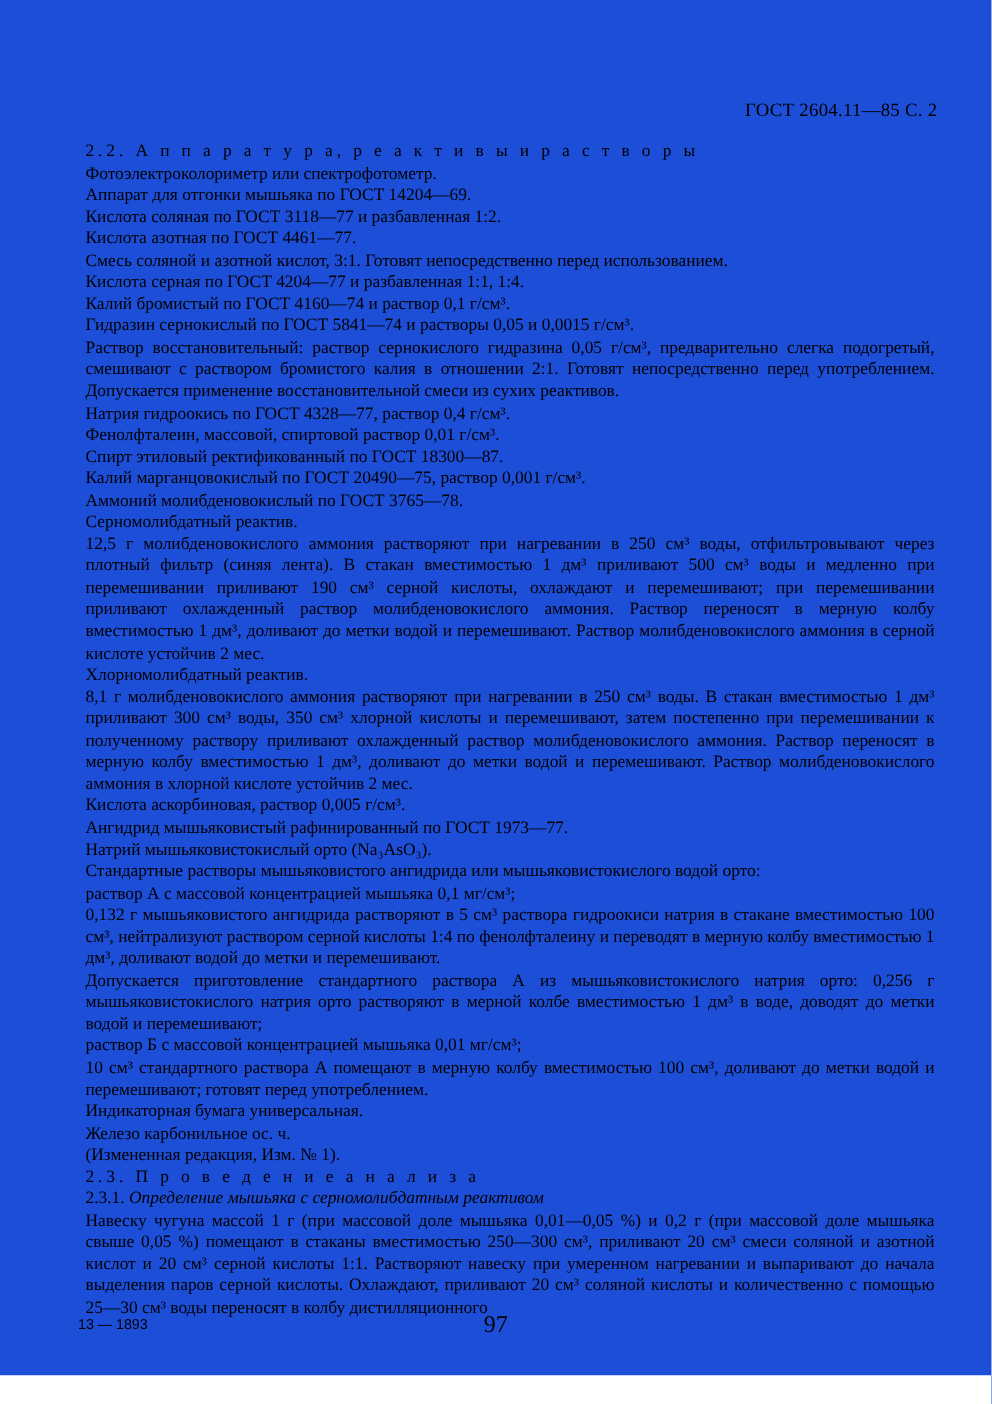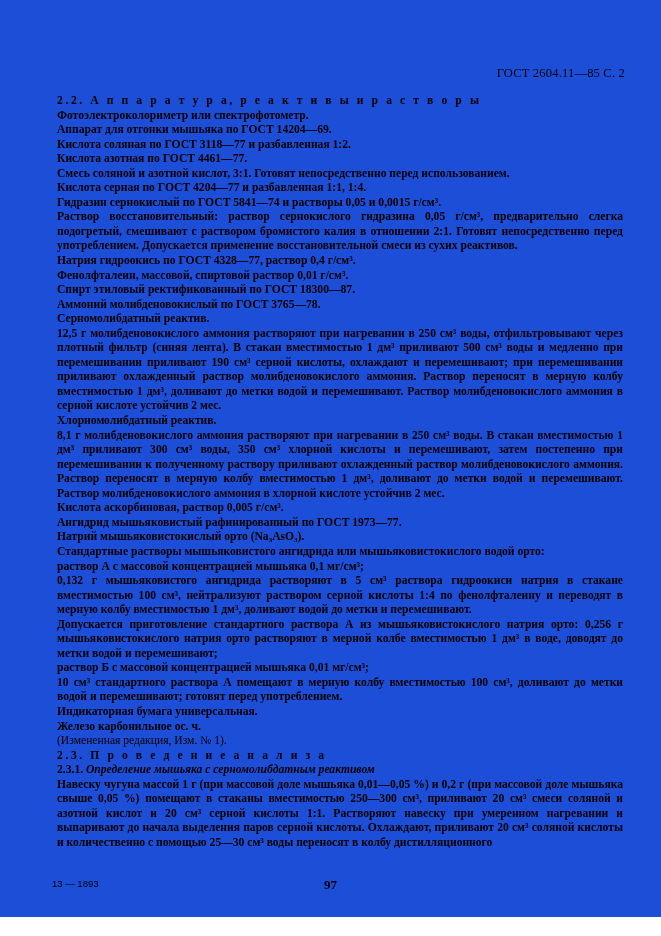--- a/index.html
+++ b/index.html
@@ -34,21 +34,20 @@
     line-height: 14.55px;
     text-align: justify;
     text-justify: inter-word;
   }
   .body-text p {
     margin: 0;
     text-indent: 0;
   }
   .ind {
     text-indent: 30px;
-    font-weight: bold;
   }
   .spaced {
     letter-spacing: 2.6px;
   }
   .ital {
     font-style: italic;
   }
   .bold {
     font-weight: normal;
   }
@@ -58,45 +57,46 @@
     bottom: 28px;
     font-size: 9.5px;
     font-family: Liberation Sans, sans-serif;
   }
   .footer-center {
     position: absolute;
     left: 0;
     right: 0;
     bottom: 24px;
     text-align: center;
-    font-size: 13px;
+    font-size: 16px;
     font-family: "Liberation Serif", serif;
-    font-weight: bold;
   }
 </style>
 </head>
 <body>
 
 <div class="page">
 
   <div class="header">ГОСТ 2604.11—85  С. 2</div>
 
   <div class="body-text" id="body-text">
       <p class="ind spaced">2.2. А п п а р а т у р а,   р е а к т и в ы   и   р а с т в о р ы</p>
       <p class="ind">Фотоэлектроколориметр или спектрофотометр.</p>
       <p class="ind">Аппарат для отгонки мышьяка по ГОСТ 14204—69.</p>
       <p class="ind">Кислота соляная по ГОСТ 3118—77 и разбавленная 1:2.</p>
       <p class="ind">Кислота азотная по ГОСТ 4461—77.</p>
       <p class="ind">Смесь соляной и азотной кислот, 3:1. Готовят непосредственно перед использованием.</p>
       <p class="ind">Кислота серная по ГОСТ 4204—77 и разбавленная 1:1, 1:4.</p>
+      <p class="ind">Калий бромистый по ГОСТ 4160—74 и раствор 0,1 г/см³.</p>
       <p class="ind">Гидразин сернокислый по ГОСТ 5841—74 и растворы 0,05 и 0,0015 г/см³.</p>
       <p class="ind">Раствор восстановительный: раствор сернокислого гидразина 0,05 г/см³, предварительно слегка подогретый, смешивают с раствором бромистого калия в отношении 2:1. Готовят непосредственно перед употреблением. Допускается применение восстановительной смеси из сухих реактивов.</p>
       <p class="ind">Натрия гидроокись по ГОСТ 4328—77, раствор 0,4 г/см³.</p>
       <p class="ind">Фенолфталеин, массовой, спиртовой раствор 0,01 г/см³.</p>
       <p class="ind">Спирт этиловый ректификованный по ГОСТ 18300—87.</p>
+      <p class="ind">Калий марганцовокислый по ГОСТ 20490—75, раствор 0,001 г/см³.</p>
       <p class="ind">Аммоний молибденовокислый по ГОСТ 3765—78.</p>
       <p class="ind">Серномолибдатный реактив.</p>
       <p class="ind">12,5 г молибденовокислого аммония растворяют при нагревании в 250 см³ воды, отфильтровывают через плотный фильтр (синяя лента). В стакан вместимостью 1 дм³ приливают 500 см³  воды и медленно при перемешивании приливают 190 см³ серной кислоты, охлаждают и перемешивают; при перемешивании приливают охлажденный раствор молибденовокислого аммония. Раствор переносят в мерную колбу вместимостью 1 дм³, доливают до метки водой и перемешивают. Раствор молибденовокислого аммония в серной кислоте устойчив 2 мес.</p>
       <p class="ind">Хлорномолибдатный реактив.</p>
       <p class="ind">8,1 г молибденовокислого аммония растворяют при нагревании в 250 см³ воды. В стакан вместимостью 1 дм³ приливают 300 см³ воды, 350 см³ хлорной кислоты и перемешивают, затем постепенно при перемешивании к полученному раствору приливают охлажденный раствор молибденовокислого аммония. Раствор переносят в мерную колбу вместимостью 1 дм³, доливают до метки водой и перемешивают. Раствор молибденовокислого аммония в хлорной кислоте устойчив 2 мес.</p>
       <p class="ind">Кислота аскорбиновая, раствор 0,005 г/см³.</p>
       <p class="ind">Ангидрид мышьяковистый рафинированный по ГОСТ 1973—77.</p>
       <p class="ind">Натрий мышьяковистокислый орто (Na₃AsO₃).</p>
       <p class="ind">Стандартные растворы мышьяковистого ангидрида или мышьяковистокислого водой орто:</p>
       <p class="ind">раствор А с массовой концентрацией мышьяка 0,1 мг/см³;</p>

